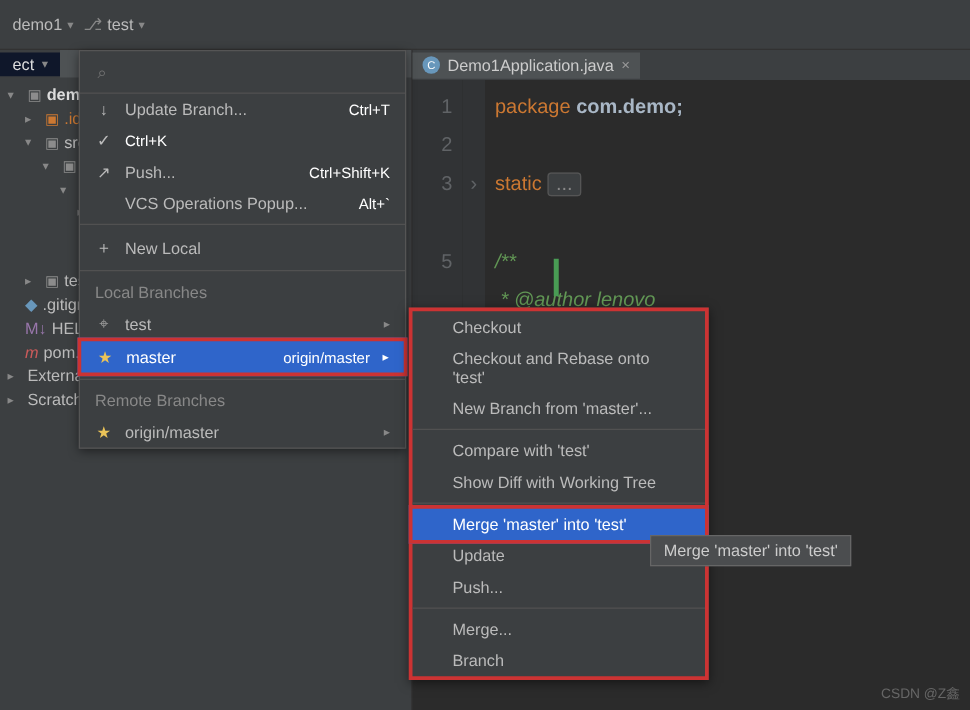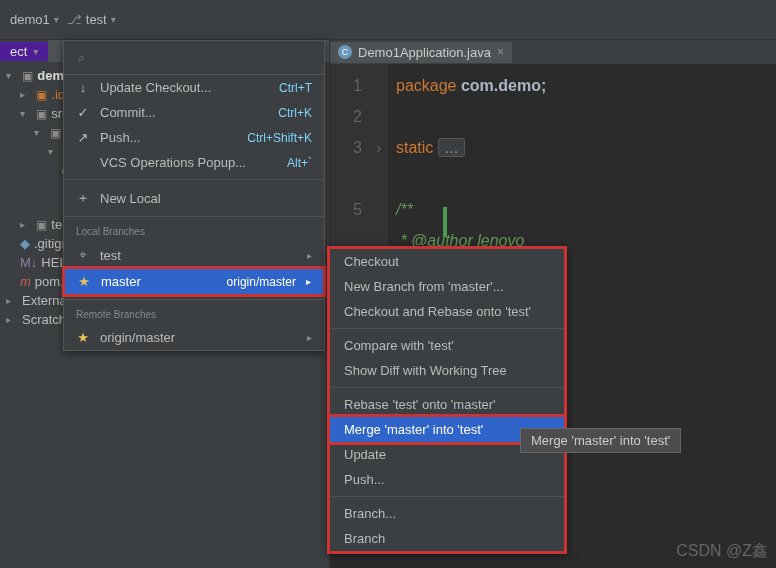--- a/index.html
+++ b/index.html
@@ -7,50 +7,50 @@
 
 .topbar { height: 40px; display: flex; align-items: center; padding: 0 10px; gap: 8px; background: #3c3f41; border-bottom: 1px solid #323232; }
 .top-item { color: #bbb; display: flex; align-items: center; gap: 4px; }
 .chev { font-size: 10px; color: #888; }
 
 .main { display: flex; height: calc(100% - 40px); }
 .sidebar { width: 330px; background: #3c3f41; border-right: 1px solid #323232; position: relative; }
 .editor { flex: 1; background: #2b2b2b; position: relative; }
 
 .tabrow { display: flex; background: #3c3f41; height: 22px; align-items: center; }
-.proj-tab { background: #4c1d95; padding: 2px 10px; color: #ddd; display: flex; gap: 6px; align-items: center; }
+.proj-tab { background: #0f172a; padding: 2px 10px; color: #ddd; display: flex; gap: 6px; align-items: center; }
 .filter-area { flex: 1; background: #4e5254; height: 22px; display: flex; align-items: center; justify-content: flex-end; padding-right: 10px; color: #eac358; font-size: 12px; }
 
 .tree { padding: 4px 0; font-size: 13px; }
 .tree-row { display: flex; align-items: center; padding: 2px 6px; gap: 4px; white-space: nowrap; }
 .tree-row .arrow { width: 12px; color: #888; font-size: 10px; }
 .folder-icon { color: #8c8c8c; font-size: 12px; }
 .idea-folder { color: #cc7832; }
 .file-icon-blue { color: #6897bb; }
 .file-icon-purple { color: #9876aa; }
 .file-icon-red { color: #cc5b5b; }
 
 
 .ctx-menu { position: absolute; left: 63px; top: 40px; width: 262px; background: #3c3f41; border: 1px solid #555; box-shadow: 0 2px 8px rgba(0,0,0,0.5); z-index: 50; }
 .ctx-search { height: 34px; border-bottom: 1px solid #515151; display: flex; align-items: center; padding: 0 14px; color: #777; }
 .ctx-item { display: flex; align-items: center; padding: 5px 12px; gap: 10px; color: #bbb; position: relative; }
 .ctx-item .icon { width: 14px; display: flex; justify-content: center; }
 .ctx-item .lbl { flex: 1; }
-.ctx-item .shortcut { color: #7dd3fc; font-size: 12px; }
+.ctx-item .shortcut { color: #ffffff; font-size: 12px; }
 .ctx-item .arrow-r { color: #888; font-size: 10px; }
 .ctx-sep { height: 1px; background: #515151; margin: 4px 0; }
-.ctx-header { padding: 5px 12px; color: #888; font-size: 10px; }
+.ctx-header { padding: 5px 12px; color: #888; font-size: 13px; }
 .ctx-item.highlight { background: #2f65ca; border: 3px solid #cc3333; margin: -2px; }
 .ctx-item.highlight .lbl, .ctx-item.highlight .shortcut, .ctx-item.highlight .arrow-r { color: #fff; }
 .star { color: #eac358; }
 .link-icon { color: #999; }
 
 
 .submenu { position: absolute; left: 327px; top: 246px; width: 240px; background: #3c3f41; border: 1px solid #555; box-shadow: 0 2px 8px rgba(0,0,0,0.5); z-index: 60; border: 3px solid #cc3333; }
-.sub-item { padding: 5px 14px; color: #bbb; }
+.sub-item { padding: 5px 32px; color: #bbb; }
 .sub-item.sel { background: #2f65ca; color: #fff; border: 3px solid #cc3333; margin: -3px; position: relative; z-index: 2; }
 
 
 .tooltip { position: absolute; left: 520px; top: 428px; background: #4b4d4f; border: 1px solid #666; padding: 4px 10px; color: #ccc; z-index: 70; font-size: 13px; }
 
 
 .edtab { height: 24px; display: flex; align-items: center; background: #3c3f41; }
 .edtab-item { background: #4e5254; padding: 3px 8px; display: flex; align-items: center; gap: 6px; color: #ccc; font-size: 13px; }
 .edtab-item .c-icon { width: 14px; height: 14px; background: #6897bb; border-radius: 7px; font-size: 9px; color: #fff; display: flex; align-items: center; justify-content: center; }
 .close-x { color: #999; font-size: 12px; }
@@ -64,21 +64,21 @@
 .codebody .line { height: 31px; white-space: pre; }
 .kw { color: #cc7832; }
 .pkg { color: #a9b7c6; font-weight: bold; }
 .fold { background: #3c3f41; border: 1px solid #555; border-radius: 3px; padding: 0 6px; color: #888; }
 .cmt { color: #629755; font-style: italic; }
 .ann { color: #bbb529; }
 .cls { color: #a9b7c6; }
 
 .green-bar { position: absolute; left: 443px; top: 207px; width: 4px; height: 30px; background: #499c54; z-index: 5; }
 
-.watermark { position: absolute; right: 8px; bottom: 6px; color: #666; font-size: 16px; }
+.watermark { position: absolute; right: 8px; bottom: 6px; color: #666; font-size: 11px; }
 </style>
 </head>
 <body>
 
 <div class="topbar">
   <div class="top-item">
     <span>demo1</span>
     <span class="chev">▾</span>
   </div>
   <div class="top-item">
@@ -212,26 +212,25 @@
 </div>
 
 <div class="green-bar"></div>
 
 <div class="ctx-menu">
   <div class="ctx-search">
     <span>⌕</span>
   </div>
   <div class="ctx-item">
     <span class="icon">↓</span>
-    <span class="lbl">Update Checkout...</span>
+    <span class="lbl">Update Branch...</span>
     <span class="shortcut">Ctrl+T</span>
   </div>
   <div class="ctx-item">
     <span class="icon">✓</span>
-    <span class="lbl">Commit...</span>
     <span class="shortcut">Ctrl+K</span>
   </div>
   <div class="ctx-item">
     <span class="icon">↗</span>
     <span class="lbl">Push...</span>
     <span class="shortcut">Ctrl+Shift+K</span>
   </div>
   <div class="ctx-item">
     <span class="icon"></span>
     <span class="lbl">VCS Operations Popup...</span>
@@ -259,30 +258,29 @@
   <div class="ctx-header">Remote Branches</div>
   <div class="ctx-item">
     <span class="icon star">★</span>
     <span class="lbl">origin/master</span>
     <span class="arrow-r">▸</span>
   </div>
 </div>
 
 <div class="submenu">
   <div class="sub-item">Checkout</div>
+  <div class="sub-item">Checkout and Rebase onto 'test'</div>
   <div class="sub-item">New Branch from 'master'...</div>
-  <div class="sub-item">Checkout and Rebase onto 'test'</div>
   <div class="ctx-sep"></div>
   <div class="sub-item">Compare with 'test'</div>
   <div class="sub-item">Show Diff with Working Tree</div>
   <div class="ctx-sep"></div>
-  <div class="sub-item">Rebase 'test' onto 'master'</div>
   <div class="sub-item sel">Merge 'master' into 'test'</div>
   <div class="sub-item">Update</div>
   <div class="sub-item">Push...</div>
   <div class="ctx-sep"></div>
-  <div class="sub-item">Branch...</div>
+  <div class="sub-item">Merge...</div>
   <div class="sub-item">Branch</div>
 </div>
 
 <div class="tooltip">Merge 'master' into 'test'</div>
 
 <div class="watermark">CSDN @Z鑫</div>
 
 </body></html>

